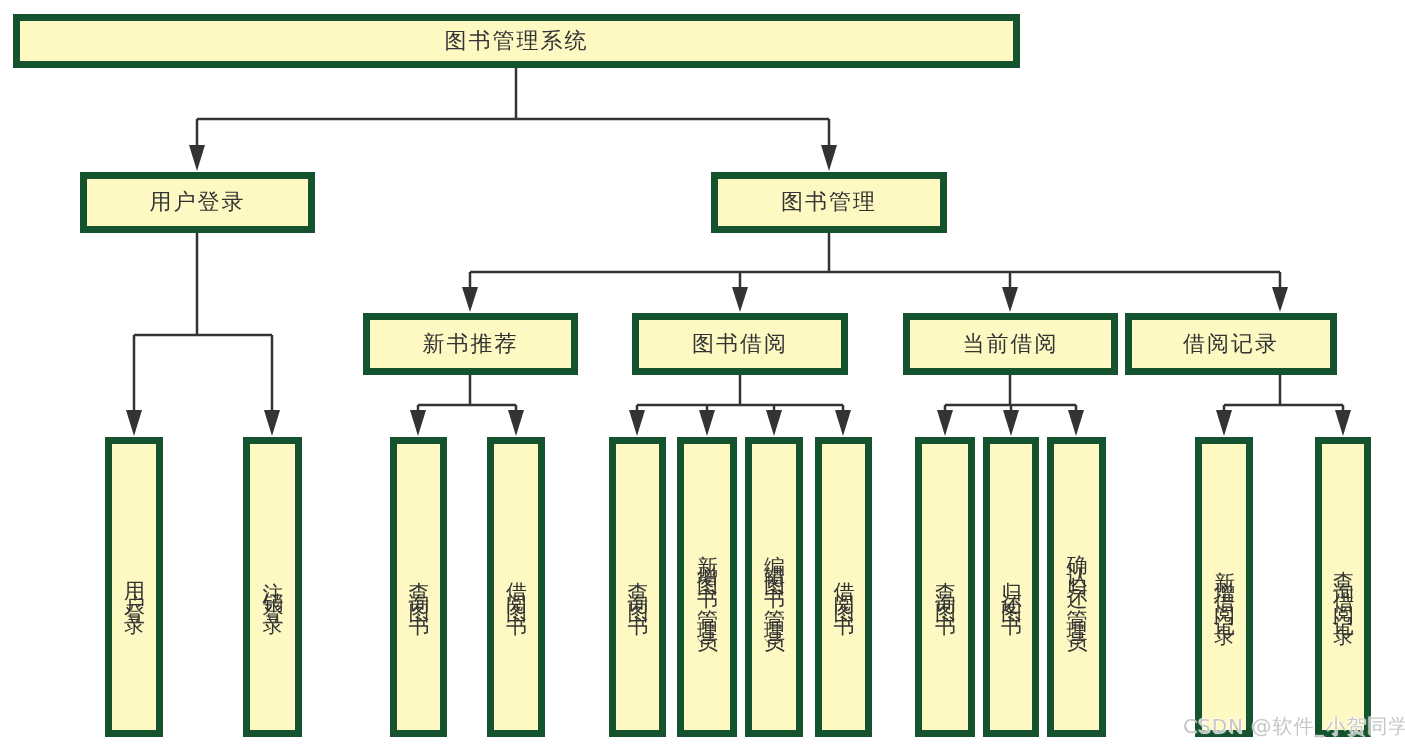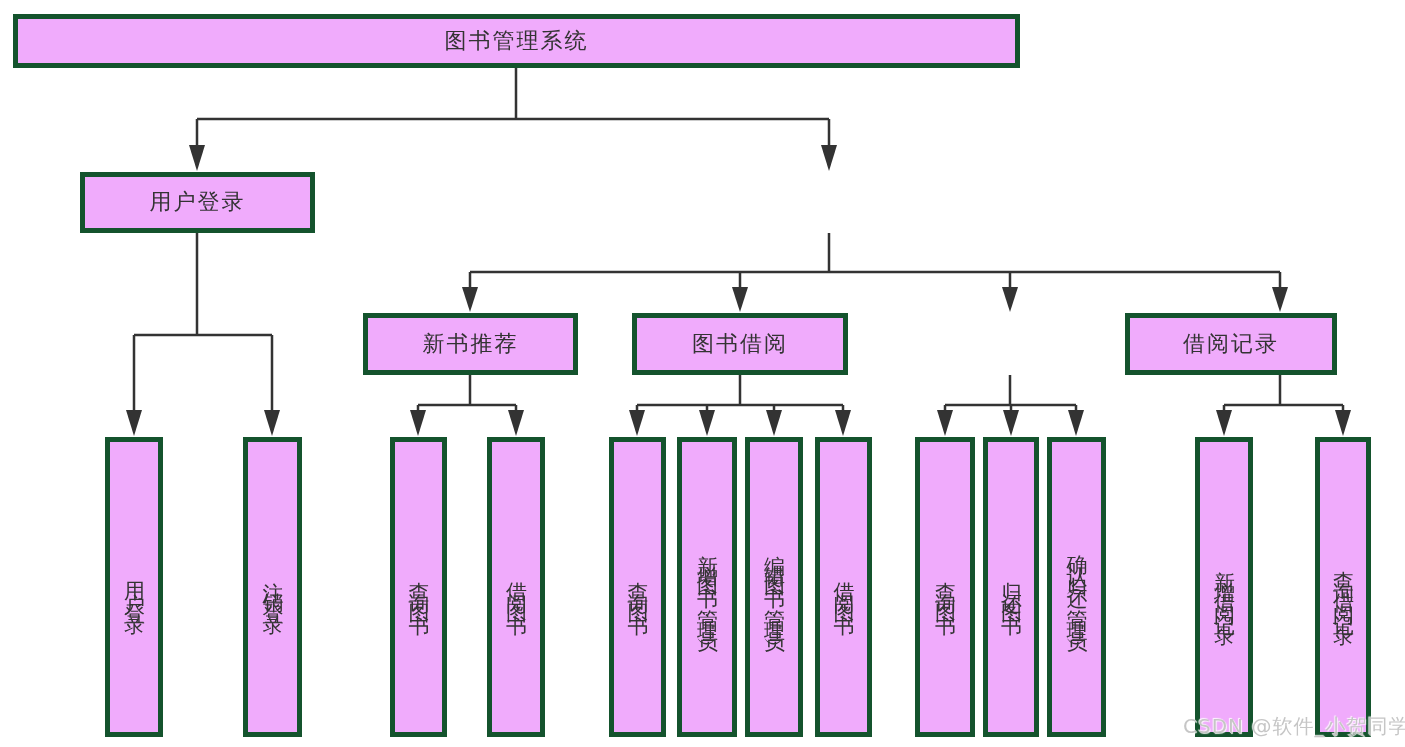--- a/index.html
+++ b/index.html
@@ -13,22 +13,22 @@
   }
   .connectors {
     position: absolute;
     left: 0; top: 0;
     width: 1405px; height: 747px;
     pointer-events: none;
   }
   .node {
     position: absolute;
     box-sizing: border-box;
-    border: 5px solid #14532d;
-    background: #f0abfc;
+    border: 7px solid #14532d;
+    background: #fef9c3;
     color: #333333;
     display: flex;
     align-items: center;
     justify-content: center;
     font-size: 22px;
     letter-spacing: 2px;
     text-align: center;
     line-height: 1.2;
   }
   .vnode {
@@ -91,23 +91,25 @@
       <polygon points="1003,410 1019,410 1011,436"></polygon>
       <polygon points="1068,410 1084,410 1076,436"></polygon>
       <polygon points="1216,410 1232,410 1224,436"></polygon>
       <polygon points="1335,410 1351,410 1343,436"></polygon>
     </g>
   </svg>
 
   <div class="node" style="left:13px; top:14px; width:1007px; height:54px;">图书管理系统</div>
 
   <div class="node" style="left:80px; top:172px; width:235px; height:61px;">用户登录</div>
+  <div class="node" style="left:711px; top:172px; width:236px; height:61px;">图书管理</div>
 
   <div class="node" style="left:363px; top:313px; width:215px; height:62px;">新书推荐</div>
   <div class="node" style="left:632px; top:313px; width:216px; height:62px;">图书借阅</div>
+  <div class="node" style="left:903px; top:313px; width:215px; height:62px;">当前借阅</div>
   <div class="node" style="left:1125px; top:313px; width:212px; height:62px;">借阅记录</div>
 
   <div class="node vnode" style="left:105px; top:437px; width:58px; height:300px;">用户登录</div>
   <div class="node vnode" style="left:243px; top:437px; width:59px; height:300px;">注销登录</div>
 
   <div class="node vnode" style="left:390px; top:437px; width:57px; height:300px;">查询图书</div>
   <div class="node vnode" style="left:487px; top:437px; width:58px; height:300px;">借阅图书</div>
 
   <div class="node vnode" style="left:609px; top:437px; width:57px; height:300px;">查询图书</div>
   <div class="node vnode" style="left:677px; top:437px; width:60px; height:300px;">新增图书（管理员）</div>

